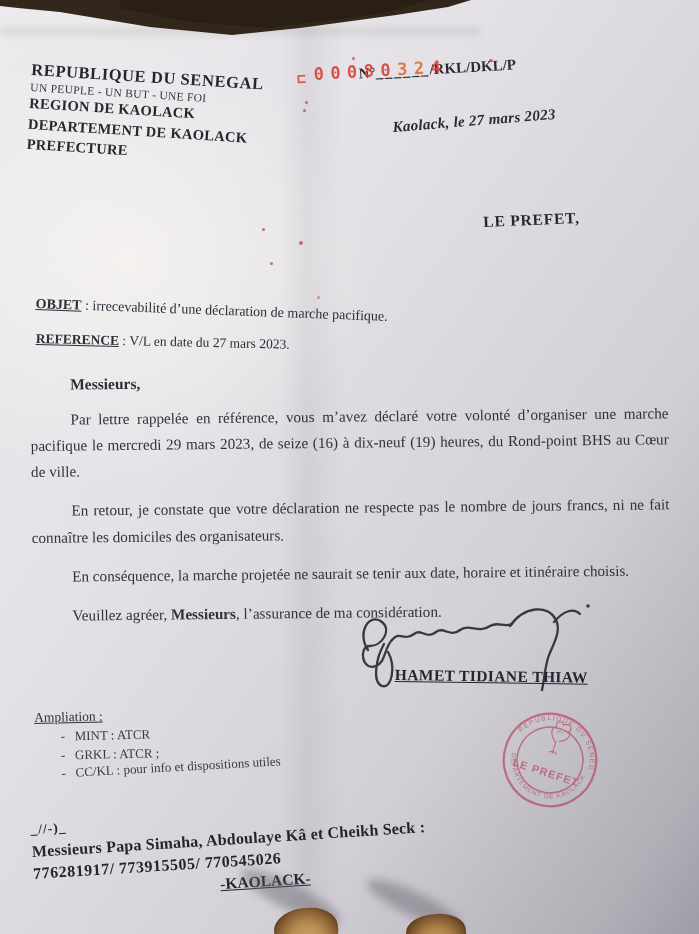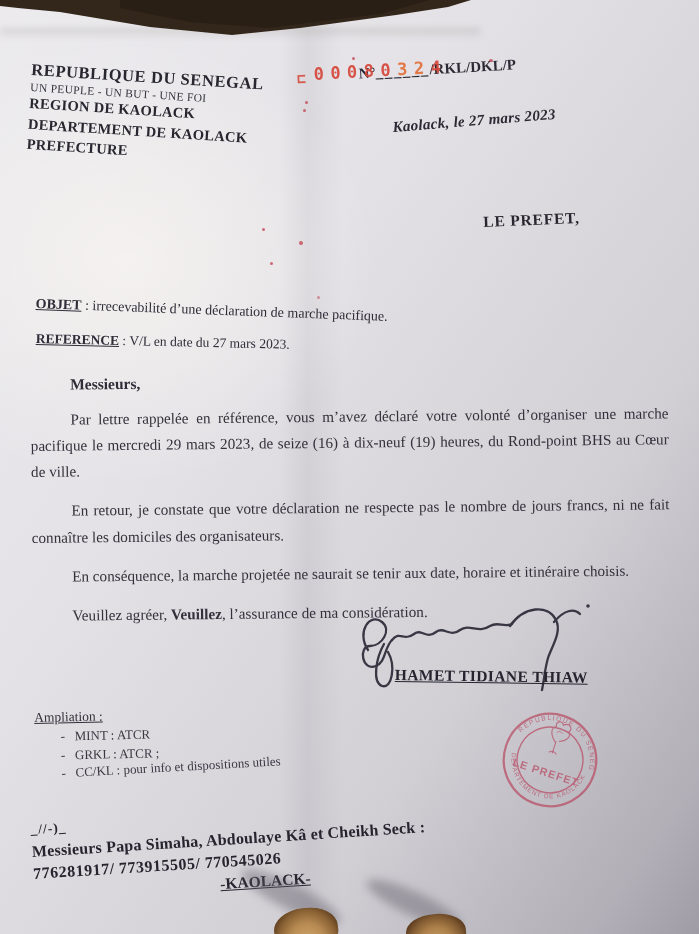--- a/index.html
+++ b/index.html
@@ -114,21 +114,21 @@
 
   <div class="blk refline">
     <span class="lbl">REFERENCE</span><span> : </span><span>V/L en date du 27 mars 2023.</span>
   </div>
 
   <div class="blk body-blk">
     <div class="greeting">Messieurs,</div>
     <p>Par lettre rappelée en référence, vous m’avez déclaré votre volonté d’organiser une marche pacifique le mercredi 29 mars 2023, de seize (16) à dix-neuf (19) heures, du Rond-point BHS au Cœur de ville.</p>
     <p>En retour, je constate que votre déclaration ne respecte pas le nombre de jours francs, ni ne fait connaître les domiciles des organisateurs.</p>
     <p>En conséquence, la marche projetée ne saurait se tenir aux date, horaire et itinéraire choisis.</p>
-    <p class="closing"><span>Veuillez agréer, </span><b>Veuillez</b><span>, l’assurance de ma considération.</span></p>
+    <p class="closing"><span>Veuillez agréer, </span><b>Messieurs</b><span>, l’assurance de ma considération.</span></p>
   </div>
 
   <svg class="sig-svg" width="310" height="100" viewBox="0 0 310 100">
     <g fill="none" stroke="#23222f" stroke-width="2.3" stroke-linecap="round" opacity=".88">
       <path d="M30,54 C18,36 32,16 44,26 C54,34 44,50 32,50 C20,50 24,76 38,70 C48,66 46,52 54,44"></path>
       <path d="M46,48 C38,62 34,86 44,90 C54,93 58,70 50,56"></path>
       <path d="M54,44 C62,34 66,46 76,38 C84,32 88,44 98,36 C106,30 112,42 122,34 C132,27 140,38 152,30 C160,25 166,32 174,28"></path>
       <path d="M172,30 C186,10 210,8 218,24 C224,36 214,50 210,62 C207,72 206,84 204,94"></path>
       <path d="M216,26 C226,14 236,12 242,18"></path>
       <circle cx="250" cy="10" r="1.8" fill="#23222f" stroke="none"></circle>

